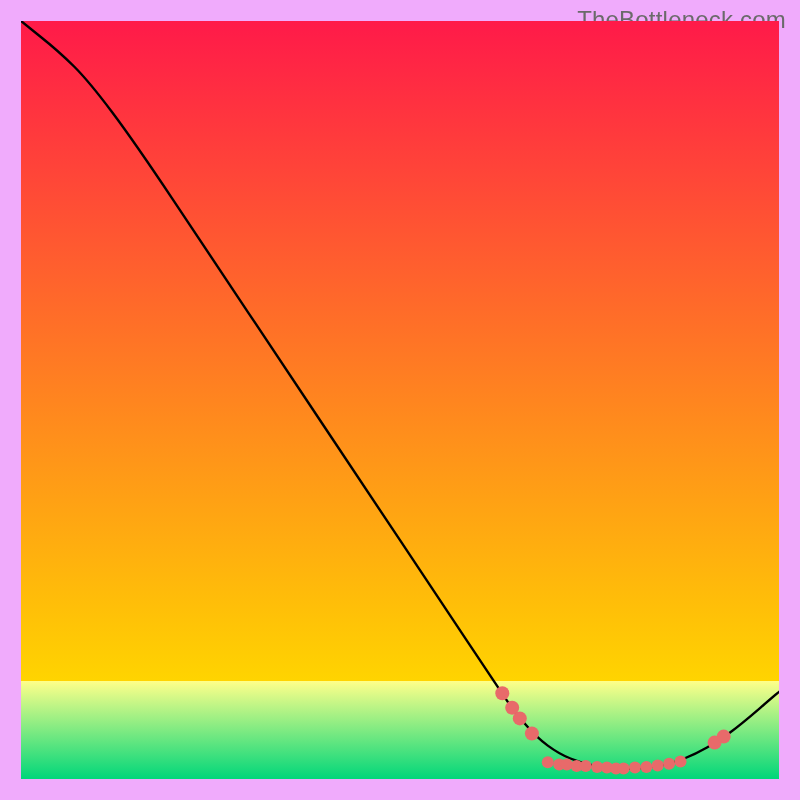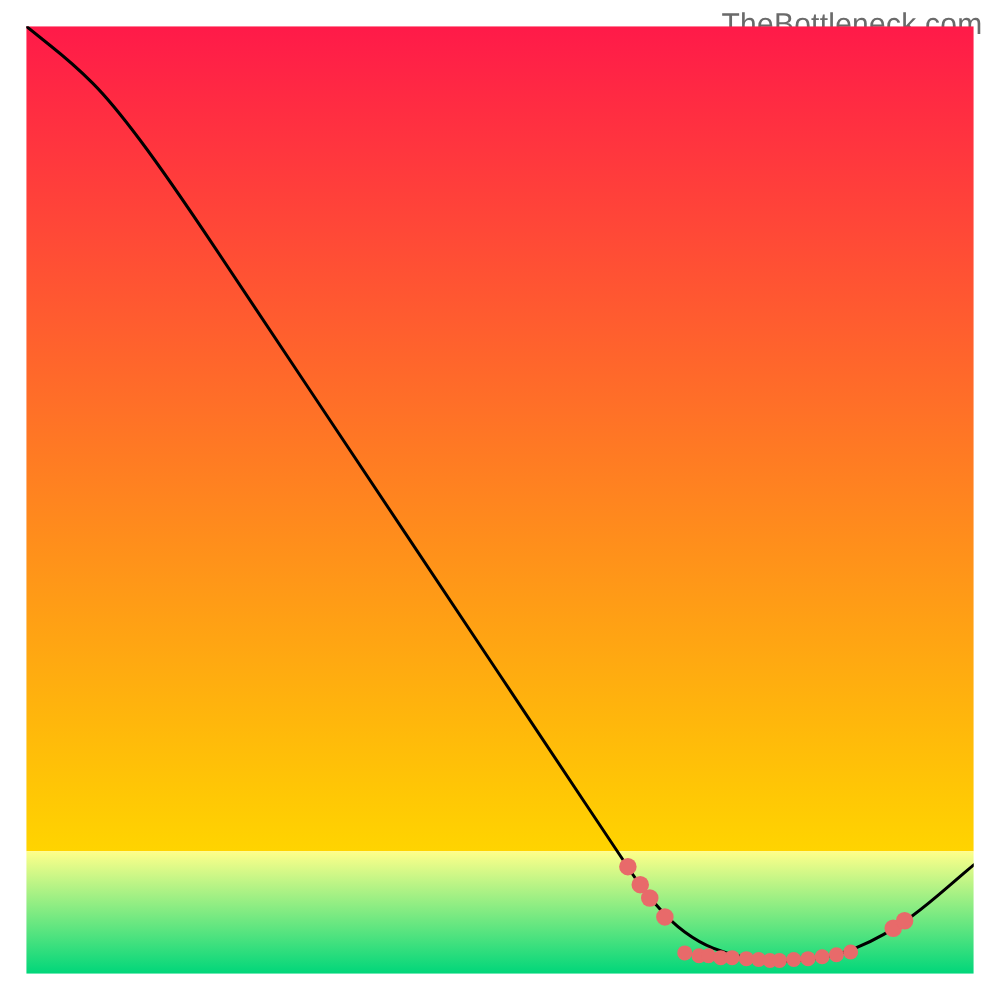--- a/index.html
+++ b/index.html
@@ -8,21 +8,21 @@
     width: 800px;
     height: 800px;
     background: #000;
     font-family: Arial, Helvetica, sans-serif;
     overflow: hidden;
   }
   .frame {
     position: relative;
     width: 800px;
     height: 800px;
-    background: #ffffff;
+    background: #f0abfc;
   }
   .watermark {
     position: absolute;
     top: 6px;
     right: 14px;
     color: #6a6a6a;
     font-size: 24px;
     font-weight: 500;
     letter-spacing: 0.2px;
     user-select: none;

